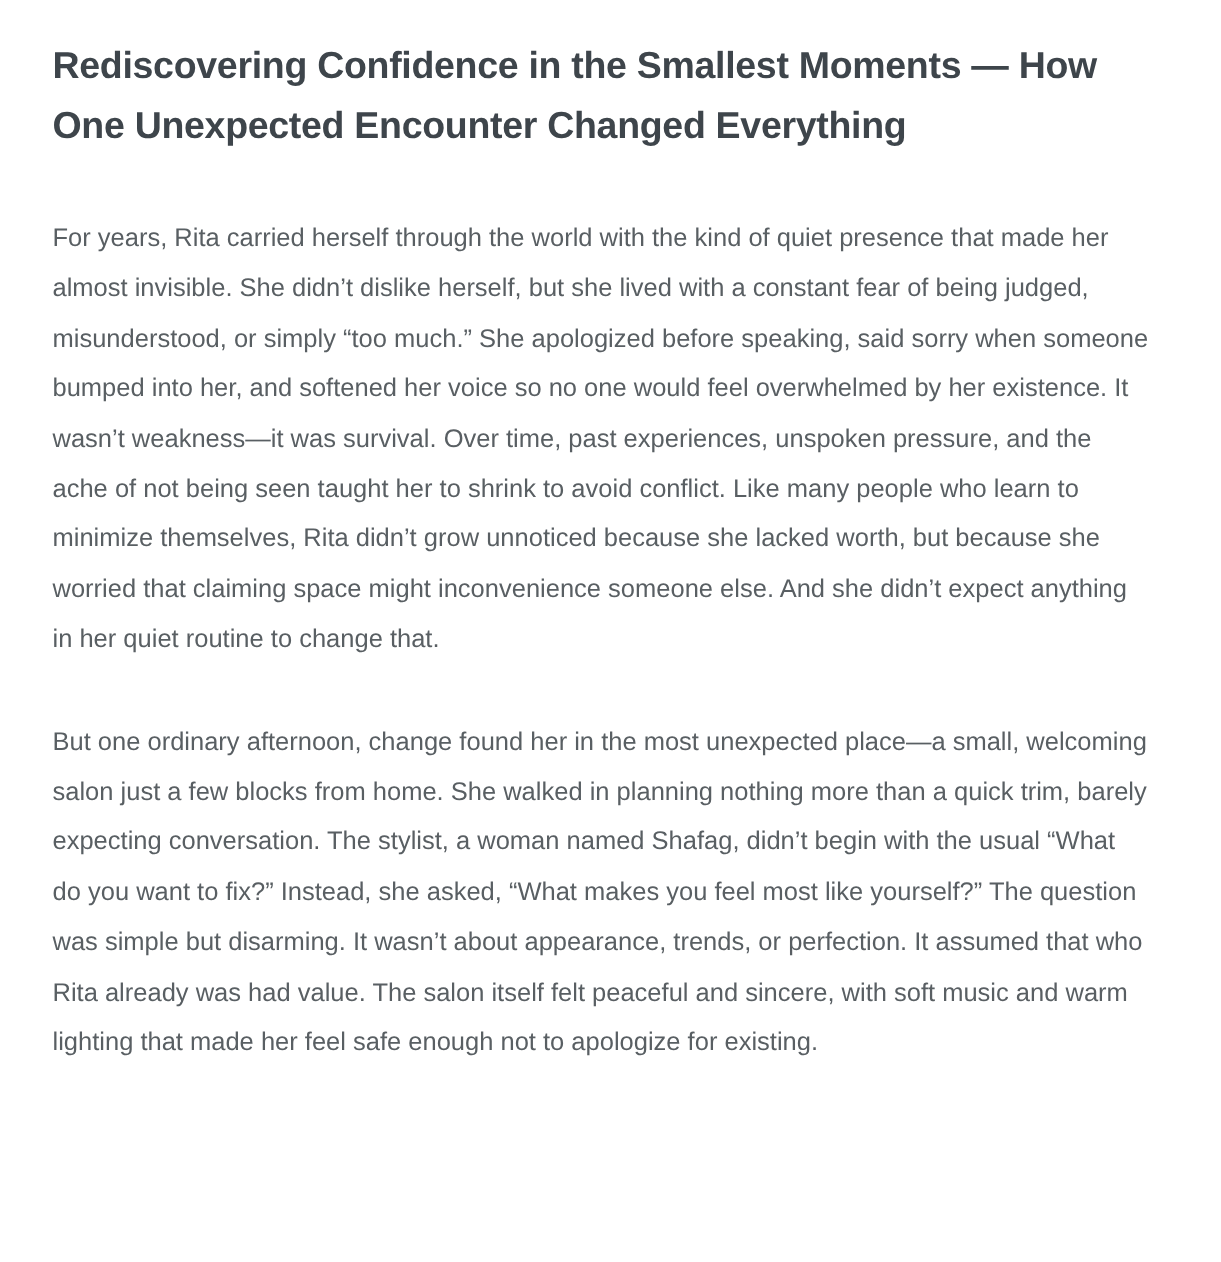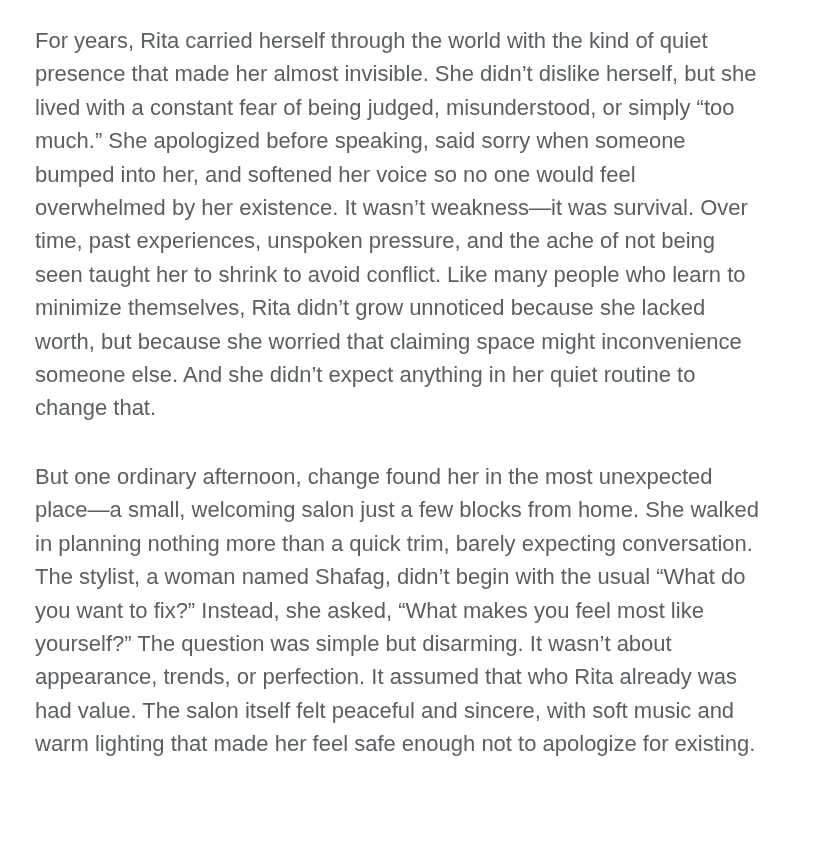--- a/index.html
+++ b/index.html
@@ -20,27 +20,28 @@
     max-width: 735px;
     font-size: 25px;
     font-weight: 700;
     line-height: 40px;
     letter-spacing: -0.2px;
     color: #3e454b;
   }
   .article-paragraph {
     margin: 0 0 35px 0;
     max-width: 731px;
-    font-size: 22px;
+    font-size: 17px;
     font-weight: 400;
     line-height: 33.4px;
     color: #595f63;
   }
 </style>
 </head>
 <body>
 
 <div class="page">
   <article>
+    <h1 class="article-title">Rediscovering Confidence in the Smallest Moments — How One Unexpected Encounter Changed Everything</h1>
     <p class="article-paragraph">For years, Rita carried herself through the world with the kind of quiet presence that made her almost invisible. She didn’t dislike herself, but she lived with a constant fear of being judged, misunderstood, or simply “too much.” She apologized before speaking, said sorry when someone bumped into her, and softened her voice so no one would feel overwhelmed by her existence. It wasn’t weakness—it was survival. Over time, past experiences, unspoken pressure, and the ache of not being seen taught her to shrink to avoid conflict. Like many people who learn to minimize themselves, Rita didn’t grow unnoticed because she lacked worth, but because she worried that claiming space might inconvenience someone else. And she didn’t expect anything in her quiet routine to change that.</p>
     <p class="article-paragraph">But one ordinary afternoon, change found her in the most unexpected place—a small, welcoming salon just a few blocks from home. She walked in planning nothing more than a quick trim, barely expecting conversation. The stylist, a woman named Shafag, didn’t begin with the usual “What do you want to fix?” Instead, she asked, “What makes you feel most like yourself?” The question was simple but disarming. It wasn’t about appearance, trends, or perfection. It assumed that who Rita already was had value. The salon itself felt peaceful and sincere, with soft music and warm lighting that made her feel safe enough not to apologize for existing.</p>
   </article>
 </div>
 
 </body></html>

